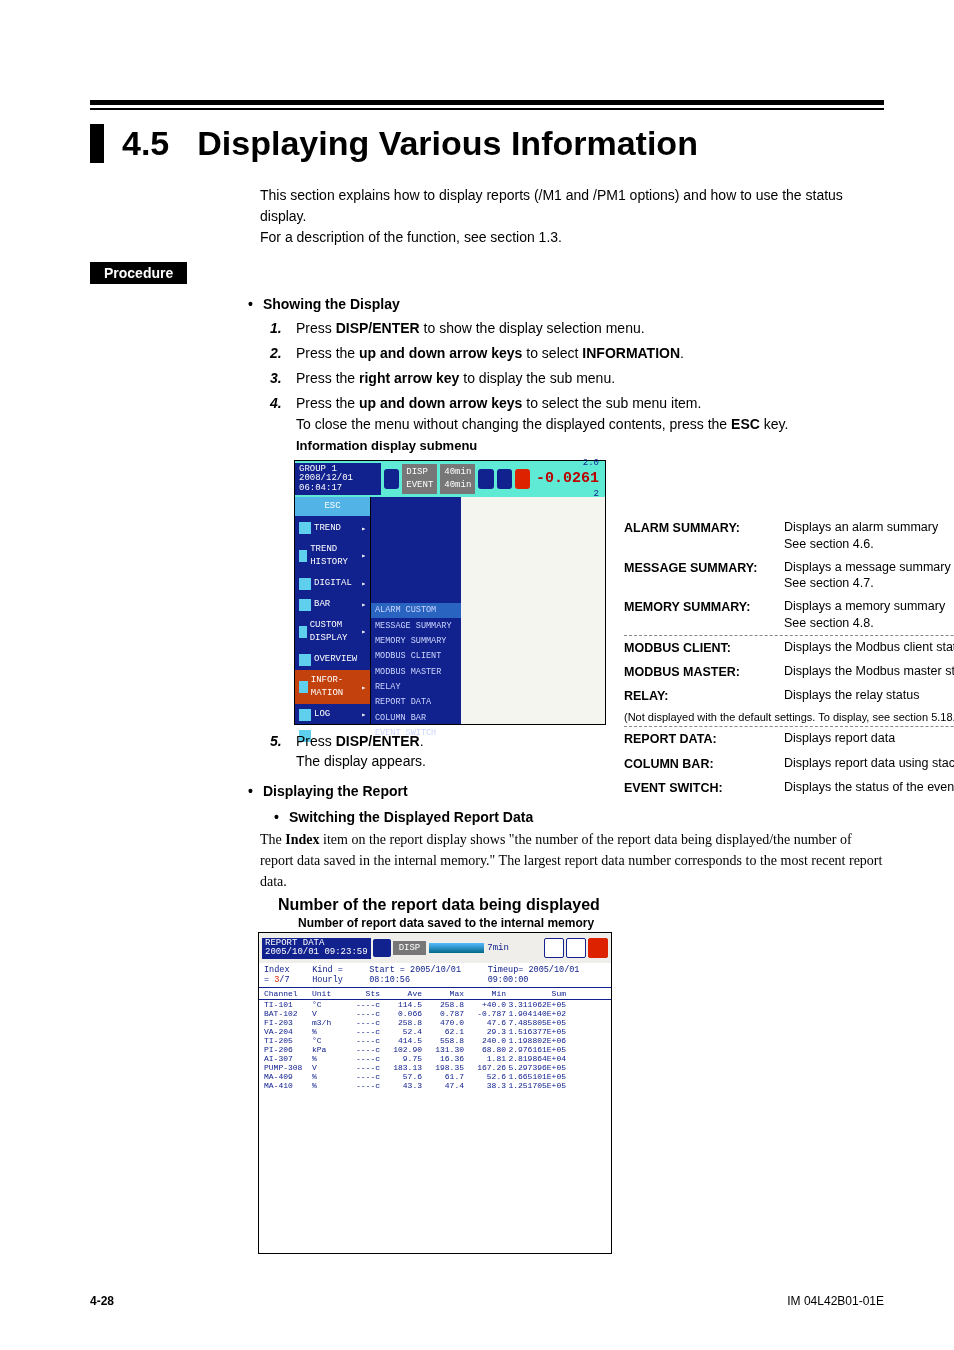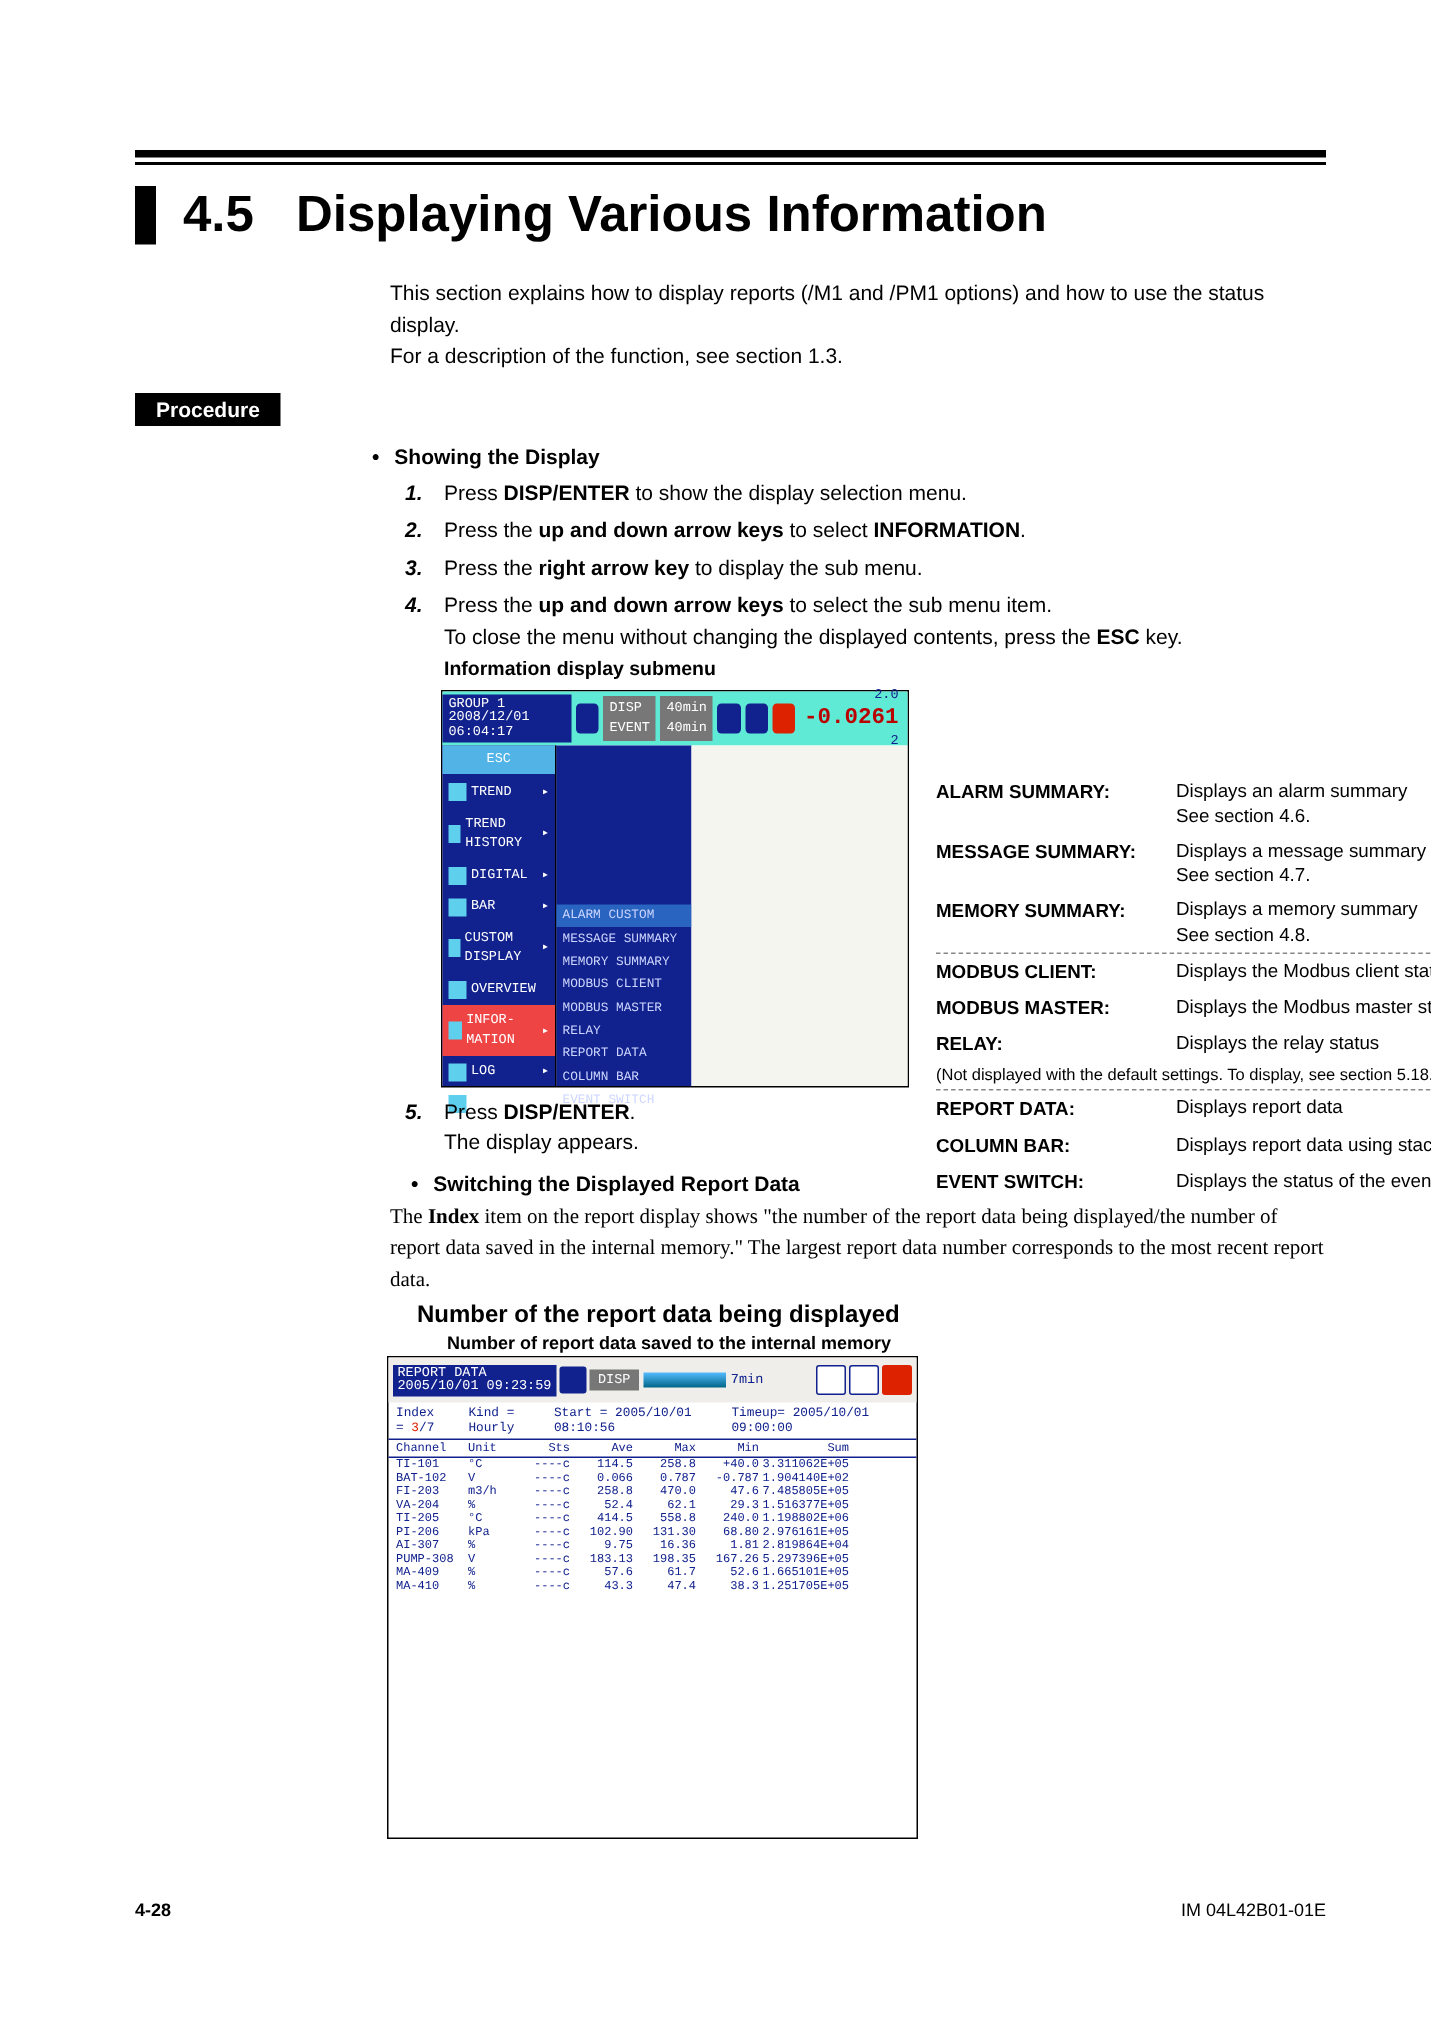--- a/index.html
+++ b/index.html
@@ -52,21 +52,21 @@
   .tico { width:20px; height:20px; margin-left:3px; background:#11218d; border-radius:3px; }
   .tico.alert { background:#d20; }
   .tlabel { background:#777; color:#fff; font-size:9px; padding:2px 4px; margin-left:3px; }
   .valwrap { margin-left:auto; padding:2px 6px; text-align:right; }
   .valbig { color:#b00; font-weight:bold; font-size:15px; }
   .valtiny { color:#11218d; font-size:9px; line-height:1; }
   .menucols { display:flex; height:227px; }
   .col1 { width:75px; background:#11218d; border-right:1px solid #000; display:flex; flex-direction:column; }
   .col1 .esc { background:#51b3e6; color:#fff; text-align:center; font-size:9px; padding:3px 0; margin-bottom:2px; }
   .col1 .mitem { color:#fff; font-size:9px; padding:4px 4px; display:flex; align-items:center; gap:3px; }
-  .col1 .mitem.sel { background:#ef4444; }
+  .col1 .mitem.sel { background:#c2410c; }
   .col1 .mitem .mico { width:12px; height:12px; background:#5ed0ee; display:inline-block; }
   .col1 .arrow { margin-left:auto; color:#fff; font-size:8px; }
   .col2 { width:90px; background:#11218d; display:flex; flex-direction:column; padding-top:106px; }
   .col2 .sitem { color:#cdd6ff; font-size:8.5px; padding:1.5px 4px; }
   .col2 .sitem.top { background:#2a64c1; }
   .canvas { flex:1; background:#f5f5f0; }
 
   .desc-list { position:absolute; left:330px; top:56px; font-size:12.5px; width:420px; }
   .desc-row { display:flex; padding:3px 0; }
   .desc-row.bordered { border-top:1px dashed #888; border-bottom:1px dashed #888; }
@@ -270,20 +270,21 @@
               </div>
           </div>
         </div>
       </li>
       <li>
         <span>Press </span><span class="b">DISP/ENTER</span><span>.</span><br>
         <span>The display appears.</span>
       </li>
     </ol>
 
+    <div class="bullet-head">Displaying the Report</div>
     <div class="sub-bullet">Switching the Displayed Report Data</div>
     <div class="sub-text">
       <span>The </span><span class="b">Index</span><span> item on the report display shows "the number of the report data being displayed/the number of report data saved in the internal memory." The largest report data number corresponds to the most recent report data.</span>
     </div>
 
     <div class="report-fig">
       <div class="rep-caption1">Number of the report data being displayed</div>
       <div class="rep-caption2">Number of report data saved to the internal memory</div>
       <div class="rep-screen">
         <div class="rep-tbar">

